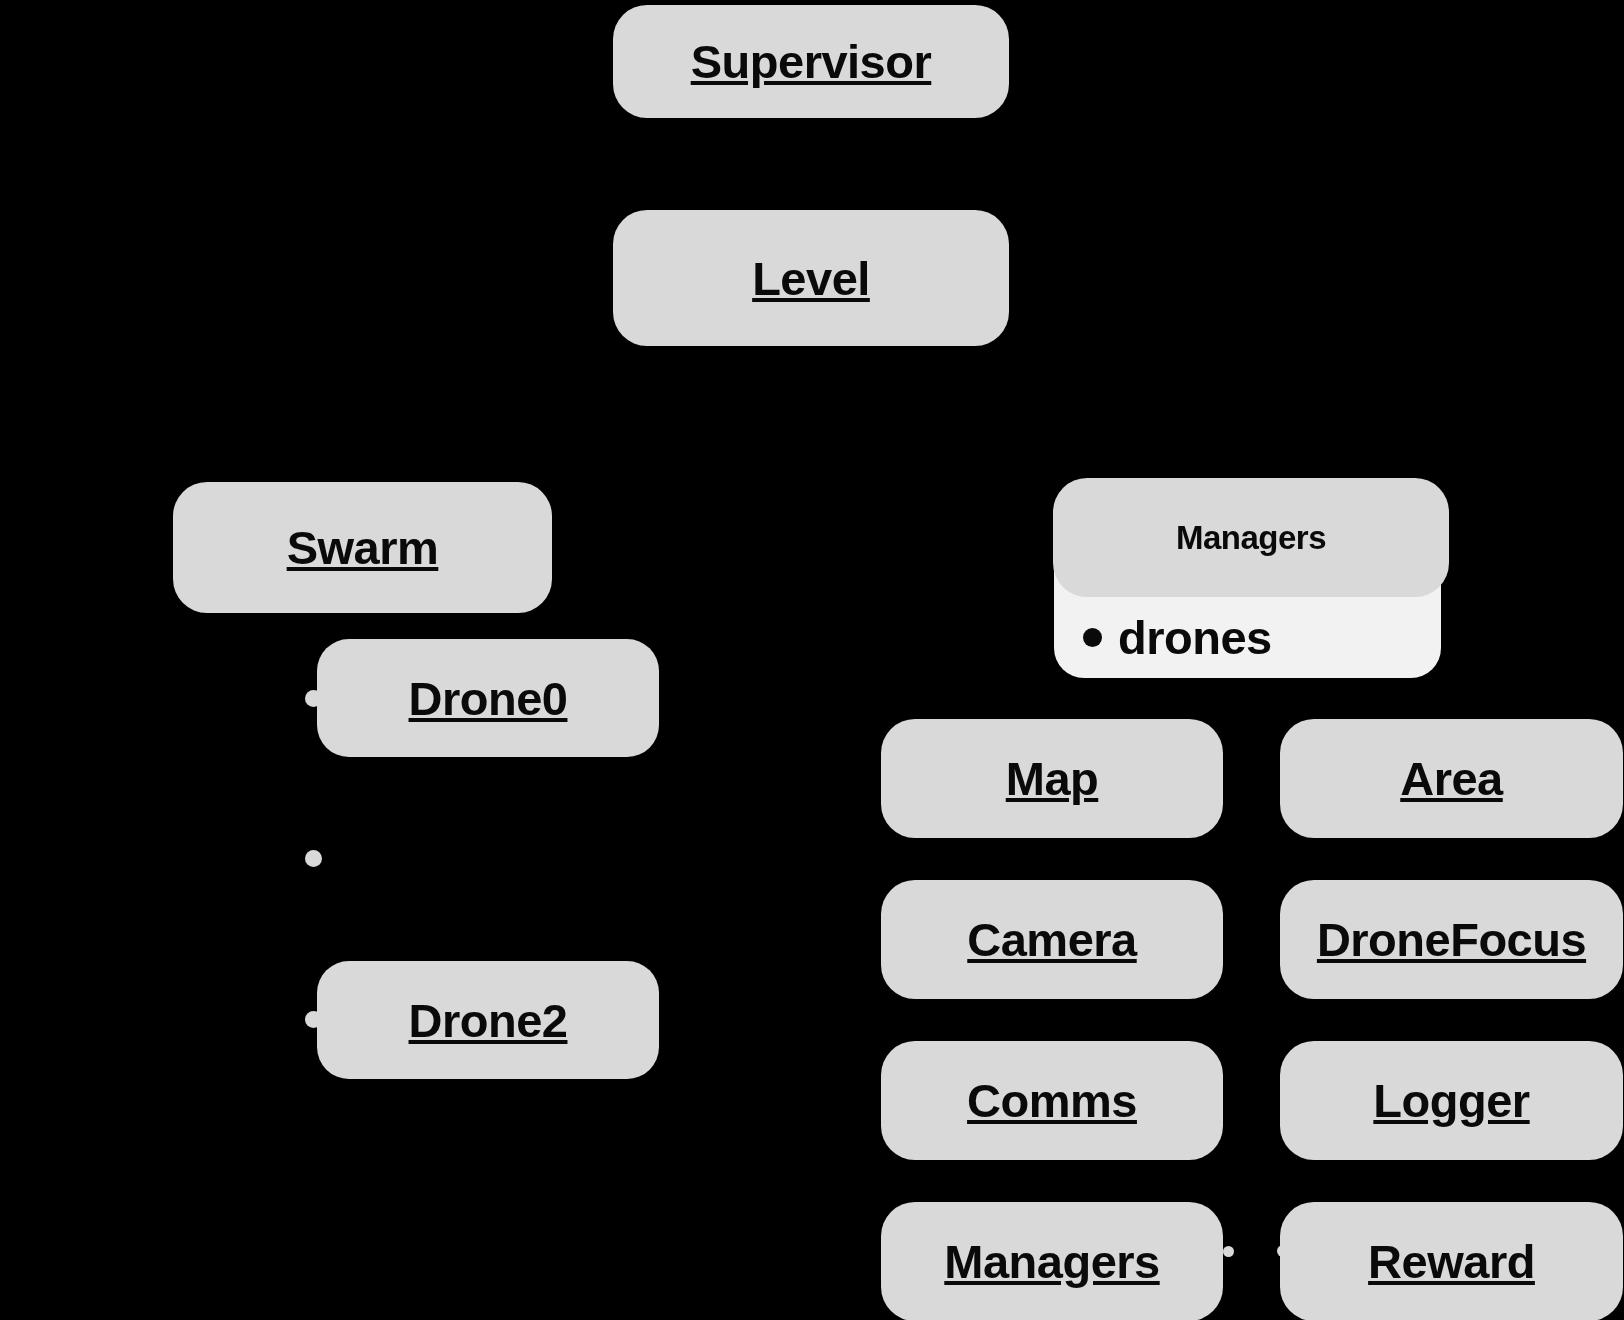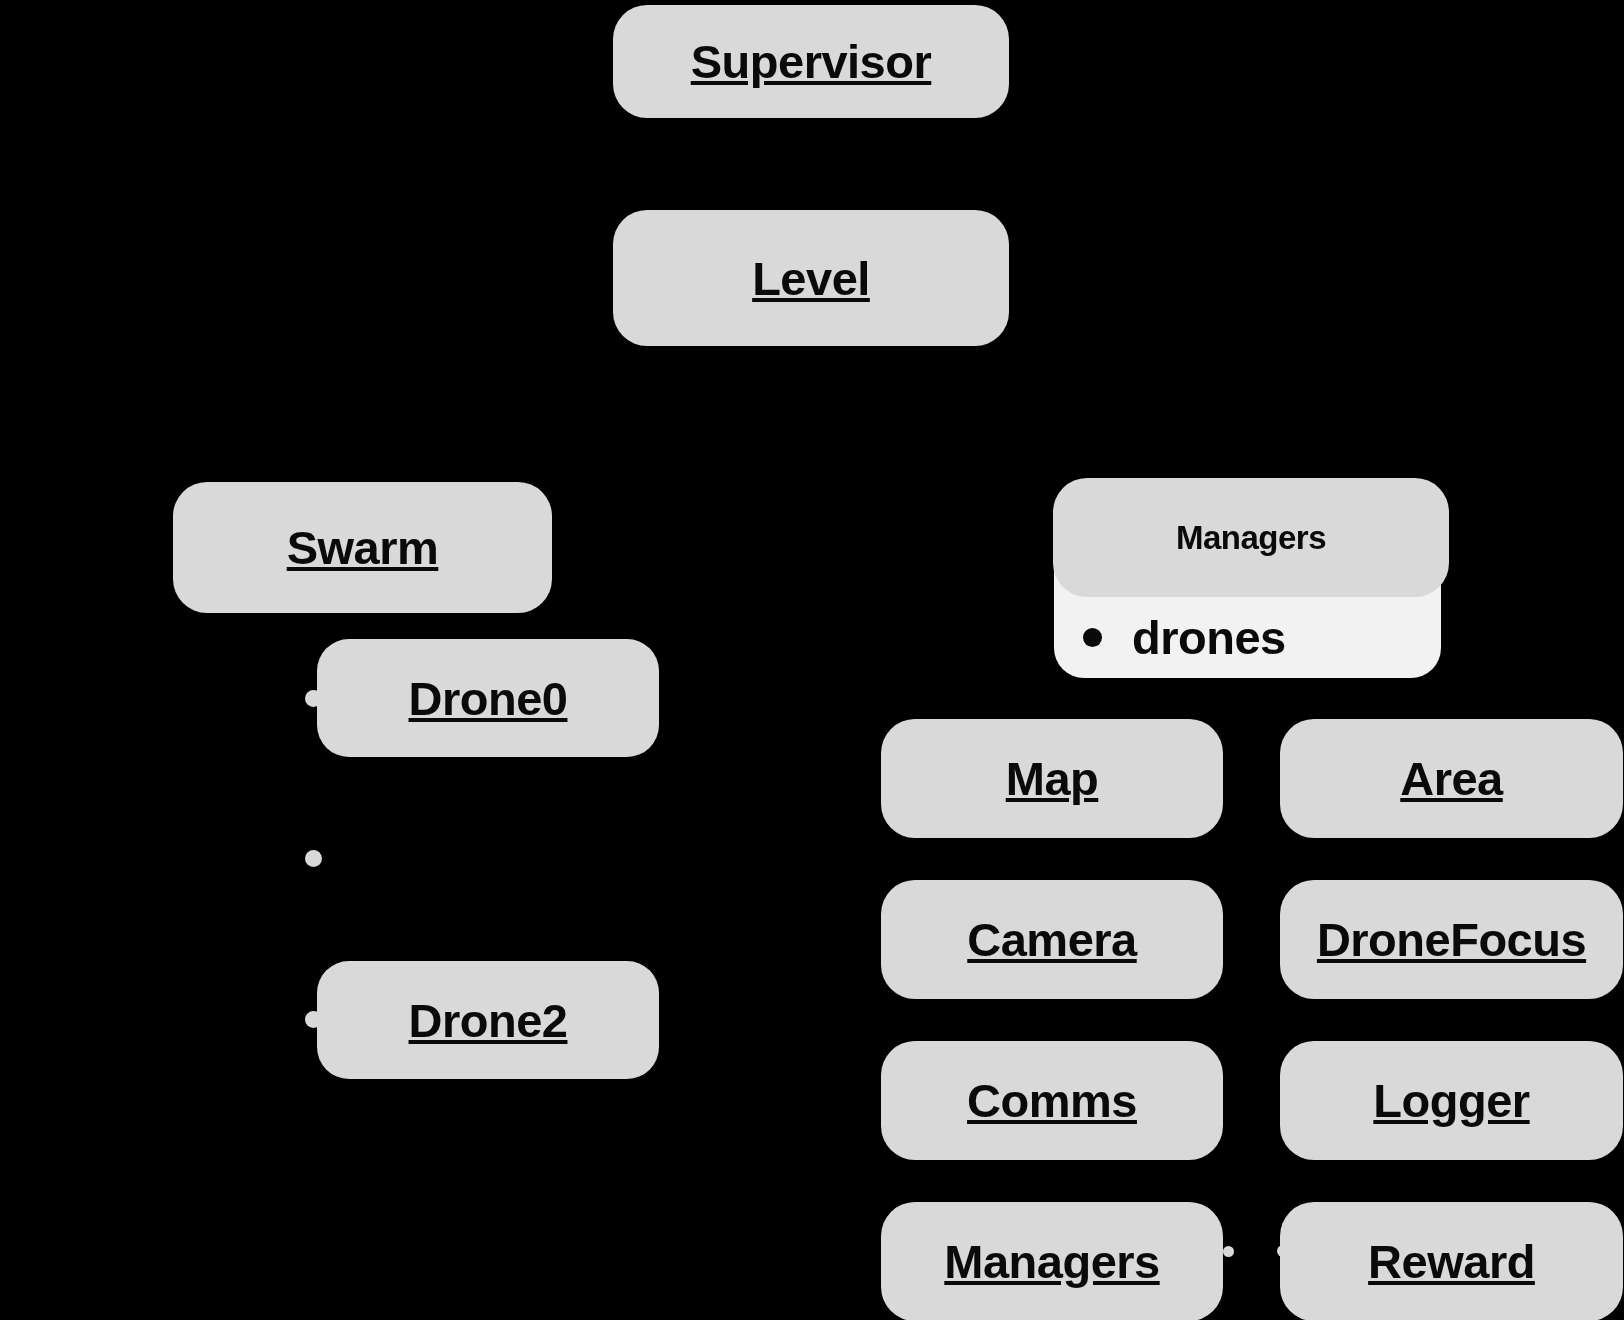--- a/index.html
+++ b/index.html
@@ -45,21 +45,21 @@
     background:var(--body-fill);border-radius:30px;z-index:1;
   }
   .managers-header{
     position:absolute;left:1053px;top:478px;width:396px;height:119px;
     background:var(--fill);border-radius:34px;z-index:2;
     display:flex;align-items:center;justify-content:center;
     font-weight:700;font-size:33px;letter-spacing:-0.5px;color:var(--text);
   }
   .managers-item{
     position:absolute;left:1083px;top:599px;height:76px;z-index:3;
-    display:flex;align-items:center;gap:30px;
+    display:flex;align-items:center;gap:16px;
     font-weight:700;font-size:47px;letter-spacing:-0.5px;color:var(--text);
   }
   .bullet{width:19px;height:19px;border-radius:50%;background:var(--text);flex:0 0 auto;}
 
   
   .cdot{position:absolute;z-index:0;border-radius:50%;background:var(--fill);}
   .cdot-d0{left:305px;top:690px;width:17px;height:17px}
   .cdot-d1{left:305px;top:850px;width:17px;height:17px}
   .cdot-d2{left:305px;top:1011px;width:17px;height:17px}
   .cdot-nr1{left:1223px;top:1246px;width:11px;height:11px}

